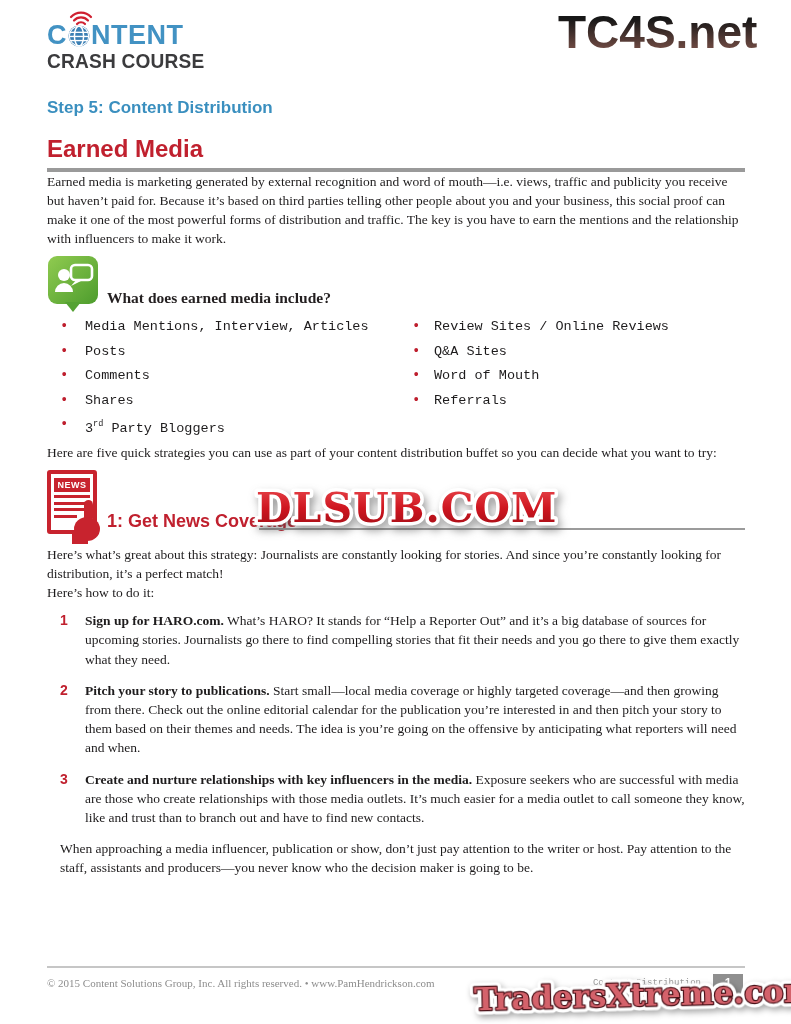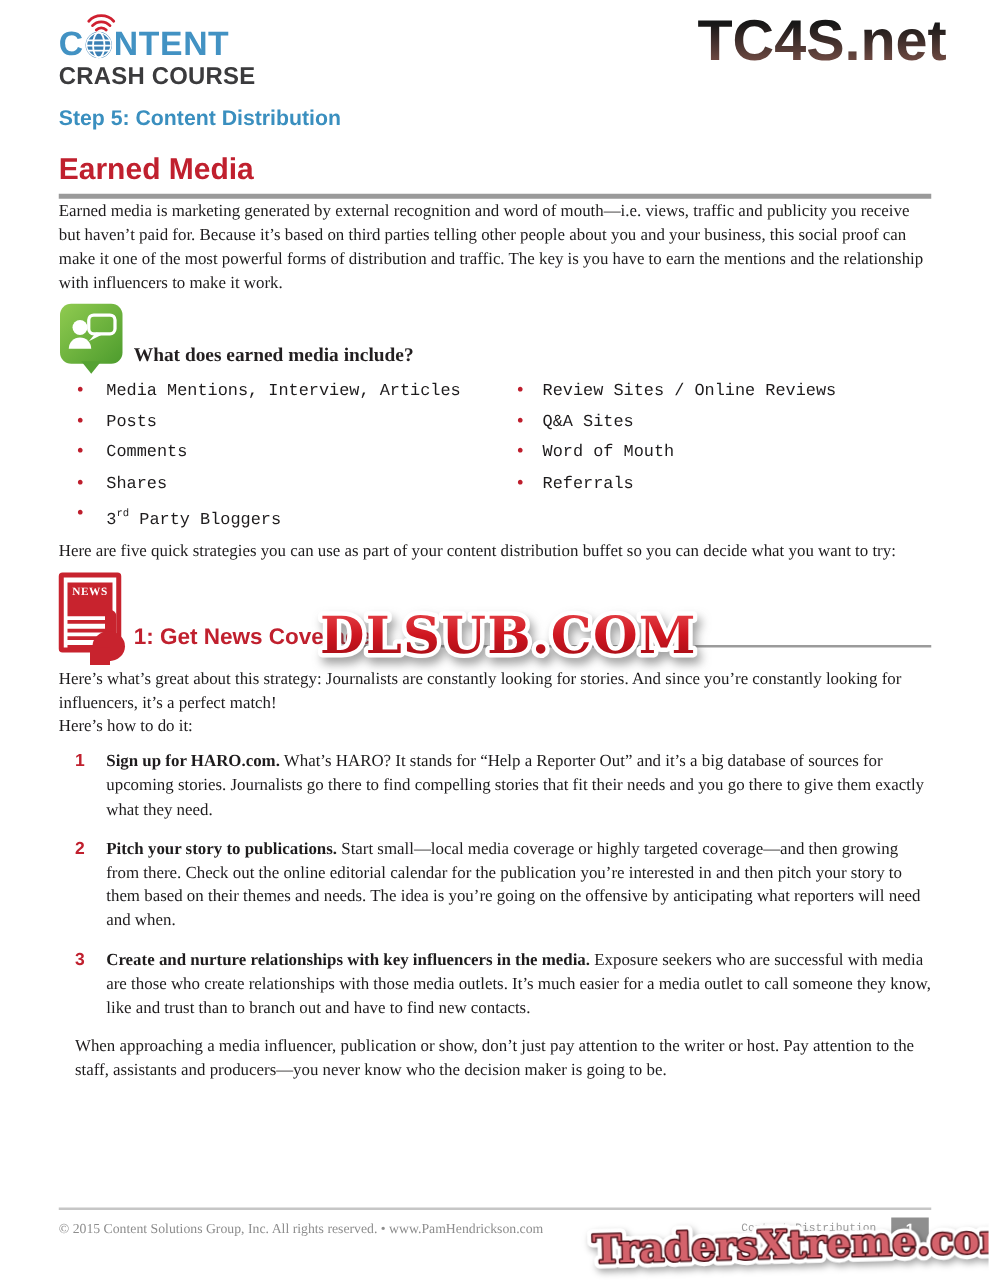--- a/index.html
+++ b/index.html
@@ -11,21 +11,21 @@
   .logo{position:relative;margin-top:20px;line-height:1;}
   .logo-line1{font-family:"Liberation Sans",sans-serif;font-weight:bold;font-size:27px;
               color:#4292c3;letter-spacing:.5px;display:flex;align-items:center;height:30px;}
   .logo-globe{margin:2px 1px 0 1px;}
   .logo-line2{font-family:"Liberation Sans",sans-serif;font-weight:bold;font-size:19.5px;
               color:#3b3b3d;letter-spacing:.2px;margin-top:2px;transform:scaleX(.98);transform-origin:left;}
   .wifi{position:absolute;top:-9px;left:18px;}
 
   
   .step-head{font-family:"Liberation Sans",sans-serif;font-weight:bold;font-size:17px;
-             color:#3a8fbf;margin-top:13px;}
+             color:#3a8fbf;margin-top:26px;}
   .page-title{font-family:"Liberation Sans",sans-serif;font-weight:bold;font-size:24px;
               color:#c0202e;margin-top:17px;}
   .title-rule{height:4px;background:#9a9a9a;margin-top:5px;}
 
   
   p.body{font-size:13.5px;line-height:19.2px;margin:0;}
   .mt12{margin-top:12px;} .mt10{margin-top:10px;}
 
   
   .include-head{position:relative;height:57px;margin-top:7px;}
@@ -42,22 +42,22 @@
   .bcol-left li::before{left:13px;}
   .bcol-right li::before{left:2px;}
   sup.ord{font-size:8.5px;vertical-align:6px;}
 
   
   .strategy-head{position:relative;height:75px;margin-top:7px;}
   .news-icon{position:absolute;left:0;top:0;width:52px;height:66px;}
   .paper{position:absolute;left:0;top:0;width:42px;height:56px;background:#fff;
          border:4px solid #c8232e;border-radius:3px;}
   .news-banner{margin:4px 3px 0 3px;background:#c8232e;color:#fff;text-align:center;
-               font-family:Liberation Serif, serif;font-weight:bold;font-size:9px;
-               letter-spacing:.5px;padding:2px 0 15px 0;}
+               font-family:Liberation Sans, sans-serif;font-weight:bold;font-size:9px;
+               letter-spacing:.5px;padding:2px 0 2px 0;}
   .nline{height:3px;background:#c8232e;margin:3.5px 3px 0 3px;}
   .nline.short{width:55%;margin-right:auto;}
   .hand{position:absolute;right:-7px;bottom:-8px;}
   .strategy-title{position:absolute;left:60px;bottom:13px;margin:0;
                   font-family:"Liberation Sans",sans-serif;font-weight:bold;font-size:18px;color:#c0202e;}
   .strategy-rule{position:absolute;left:212px;right:0;bottom:15px;height:2px;background:#9b9b9b;}
 
   
   .steps{margin-top:9px;margin-left:13px;}
   .step{display:flex;margin-bottom:12px;}
@@ -164,21 +164,21 @@
         <svg class="hand" width="34" height="44" viewBox="0 0 34 44">
           <rect x="12" y="0" width="9" height="22" rx="4.5" fill="#c8232e"></rect>
           <ellipse cx="15" cy="29" rx="13" ry="12" fill="#c8232e"></ellipse>
           <rect x="0" y="30" width="16" height="14" fill="#c8232e"></rect>
         </svg>
       </div>
       <h2 class="strategy-title">1: Get News Coverage</h2>
       <div class="strategy-rule"></div>
     </div>
 
-    <p class="body">Here’s what’s great about this strategy: Journalists are constantly looking for stories. And since you’re constantly looking for influencers, it’s a perfect match!</p>
+    <p class="body">Here’s what’s great about this strategy: Journalists are constantly looking for stories. And since you’re constantly looking for distribution, it’s a perfect match!</p>
     <p class="body mt10">Here’s how to do it:</p>
 
     <div class="steps">
       <div class="step">
         <span class="step-num">1</span>
         <div class="step-body"><b>Sign up for HARO.com.</b><span> What’s HARO? It stands for “Help a Reporter Out” and it’s a big database of sources for upcoming stories. Journalists go there to find compelling stories that fit their needs and you go there to give them exactly what they need.</span></div>
       </div>
       <div class="step">
         <span class="step-num">2</span>
         <div class="step-body"><b>Pitch your story to publications.</b><span> Start small—local media coverage or highly targeted coverage—and then growing from there. Check out the online editorial calendar for the publication you’re interested in and then pitch your story to them based on their themes and needs. The idea is you’re going on the offensive by anticipating what reporters will need and when.</span></div>

